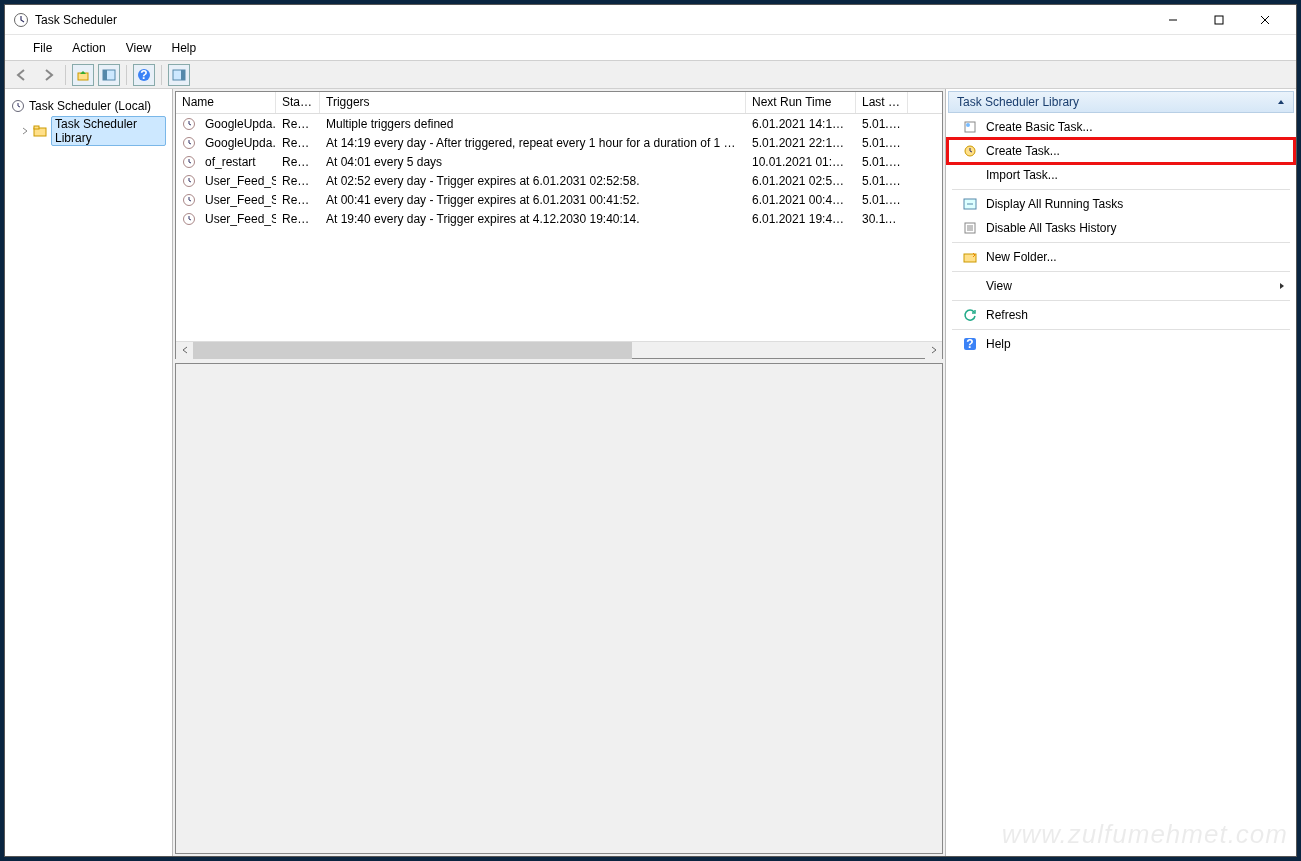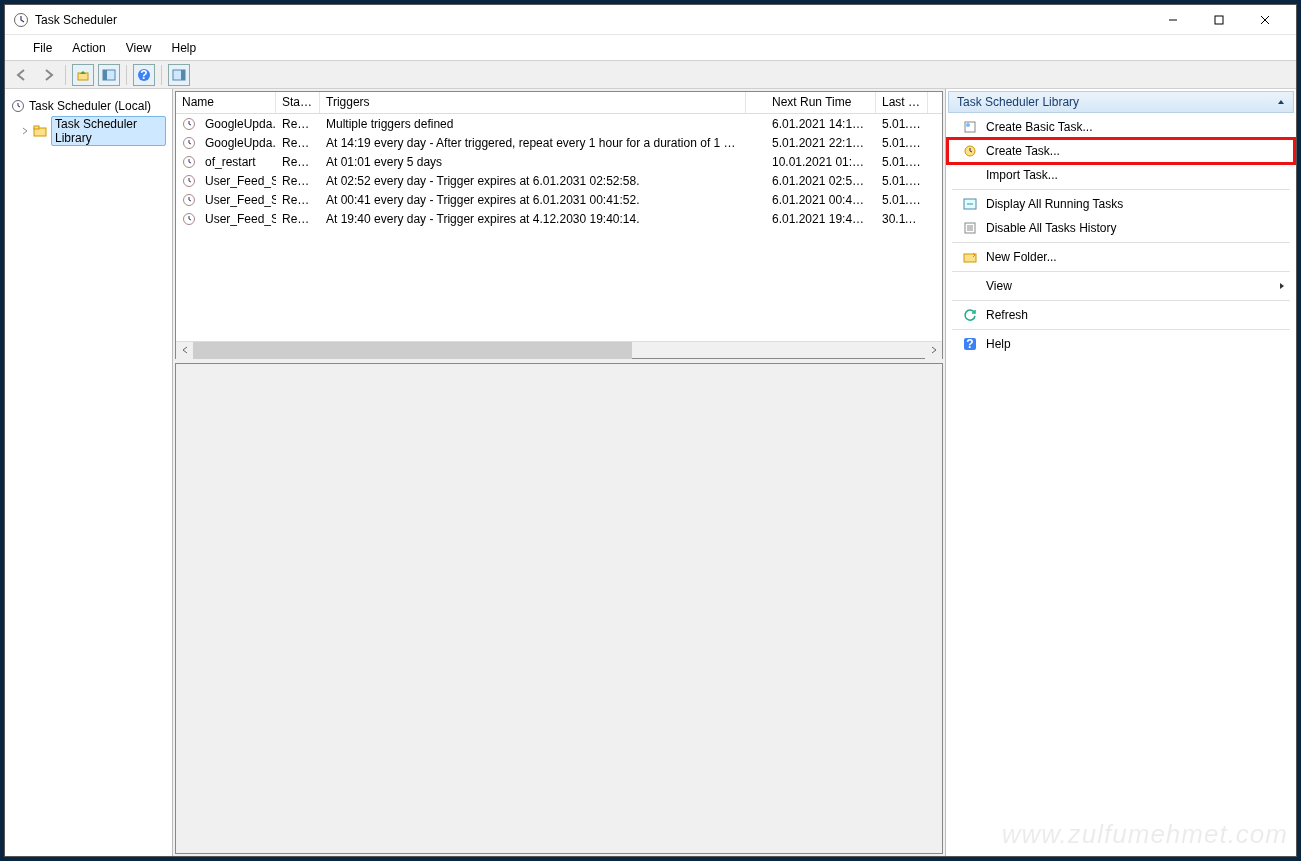--- a/index.html
+++ b/index.html
@@ -53,21 +53,21 @@
   .list-container {
     height:268px; background:#fff; border:1px solid #888; display:flex; flex-direction:column;
   }
   .list-header {
     display:flex; height:22px; border-bottom:1px solid #ddd; background:#fff;
   }
   .col { border-right:1px solid #e5e5e5; padding:3px 6px; white-space:nowrap; overflow:hidden; text-overflow:ellipsis; }
   .c-name { width:100px; }
   .c-status { width:44px; }
   .c-triggers { width:426px; }
-  .c-next { width:110px;margin-left:20px; }
+  .c-next { width:110px; }
   .c-last { width:52px; }
   .list-body { flex:1; overflow:hidden; }
   .row { display:flex; height:19px; align-items:center; }
   .row .col { border-right:none; padding:1px 6px; }
   .row .c-name { display:flex; align-items:center; gap:9px; }
   .hscroll {
     height:17px; background:#f0f0f0; border-top:1px solid #ddd; position:relative;
     display:flex; align-items:center;
   }
   .hscroll .arrow { width:17px; height:17px; display:flex;align-items:center;justify-content:center; background:#f0f0f0; cursor:pointer;}
@@ -253,21 +253,21 @@
               <div class="col c-name">
                 <span>
                   <svg width="14" height="14">
                     <circle cx="7" cy="7" r="5.5" fill="#fff" stroke="#a88"></circle>
                     <path d="M7 4v3l2 1" stroke="#336" fill="none"></path>
                   </svg>
                 </span>
                 <span>of_restart</span>
               </div>
               <div class="col c-status">Ready</div>
-              <div class="col c-triggers">At 01:01 every 5 days</div>
+              <div class="col c-triggers">At 04:01 every 5 days</div>
               <div class="col c-next">10.01.2021 01:01:01</div>
               <div class="col c-last">5.01.2021</div>
             </div>
             <div class="row">
               <div class="col c-name">
                 <span>
                   <svg width="14" height="14">
                     <circle cx="7" cy="7" r="5.5" fill="#fff" stroke="#a88"></circle>
                     <path d="M7 4v3l2 1" stroke="#336" fill="none"></path>
                   </svg>

